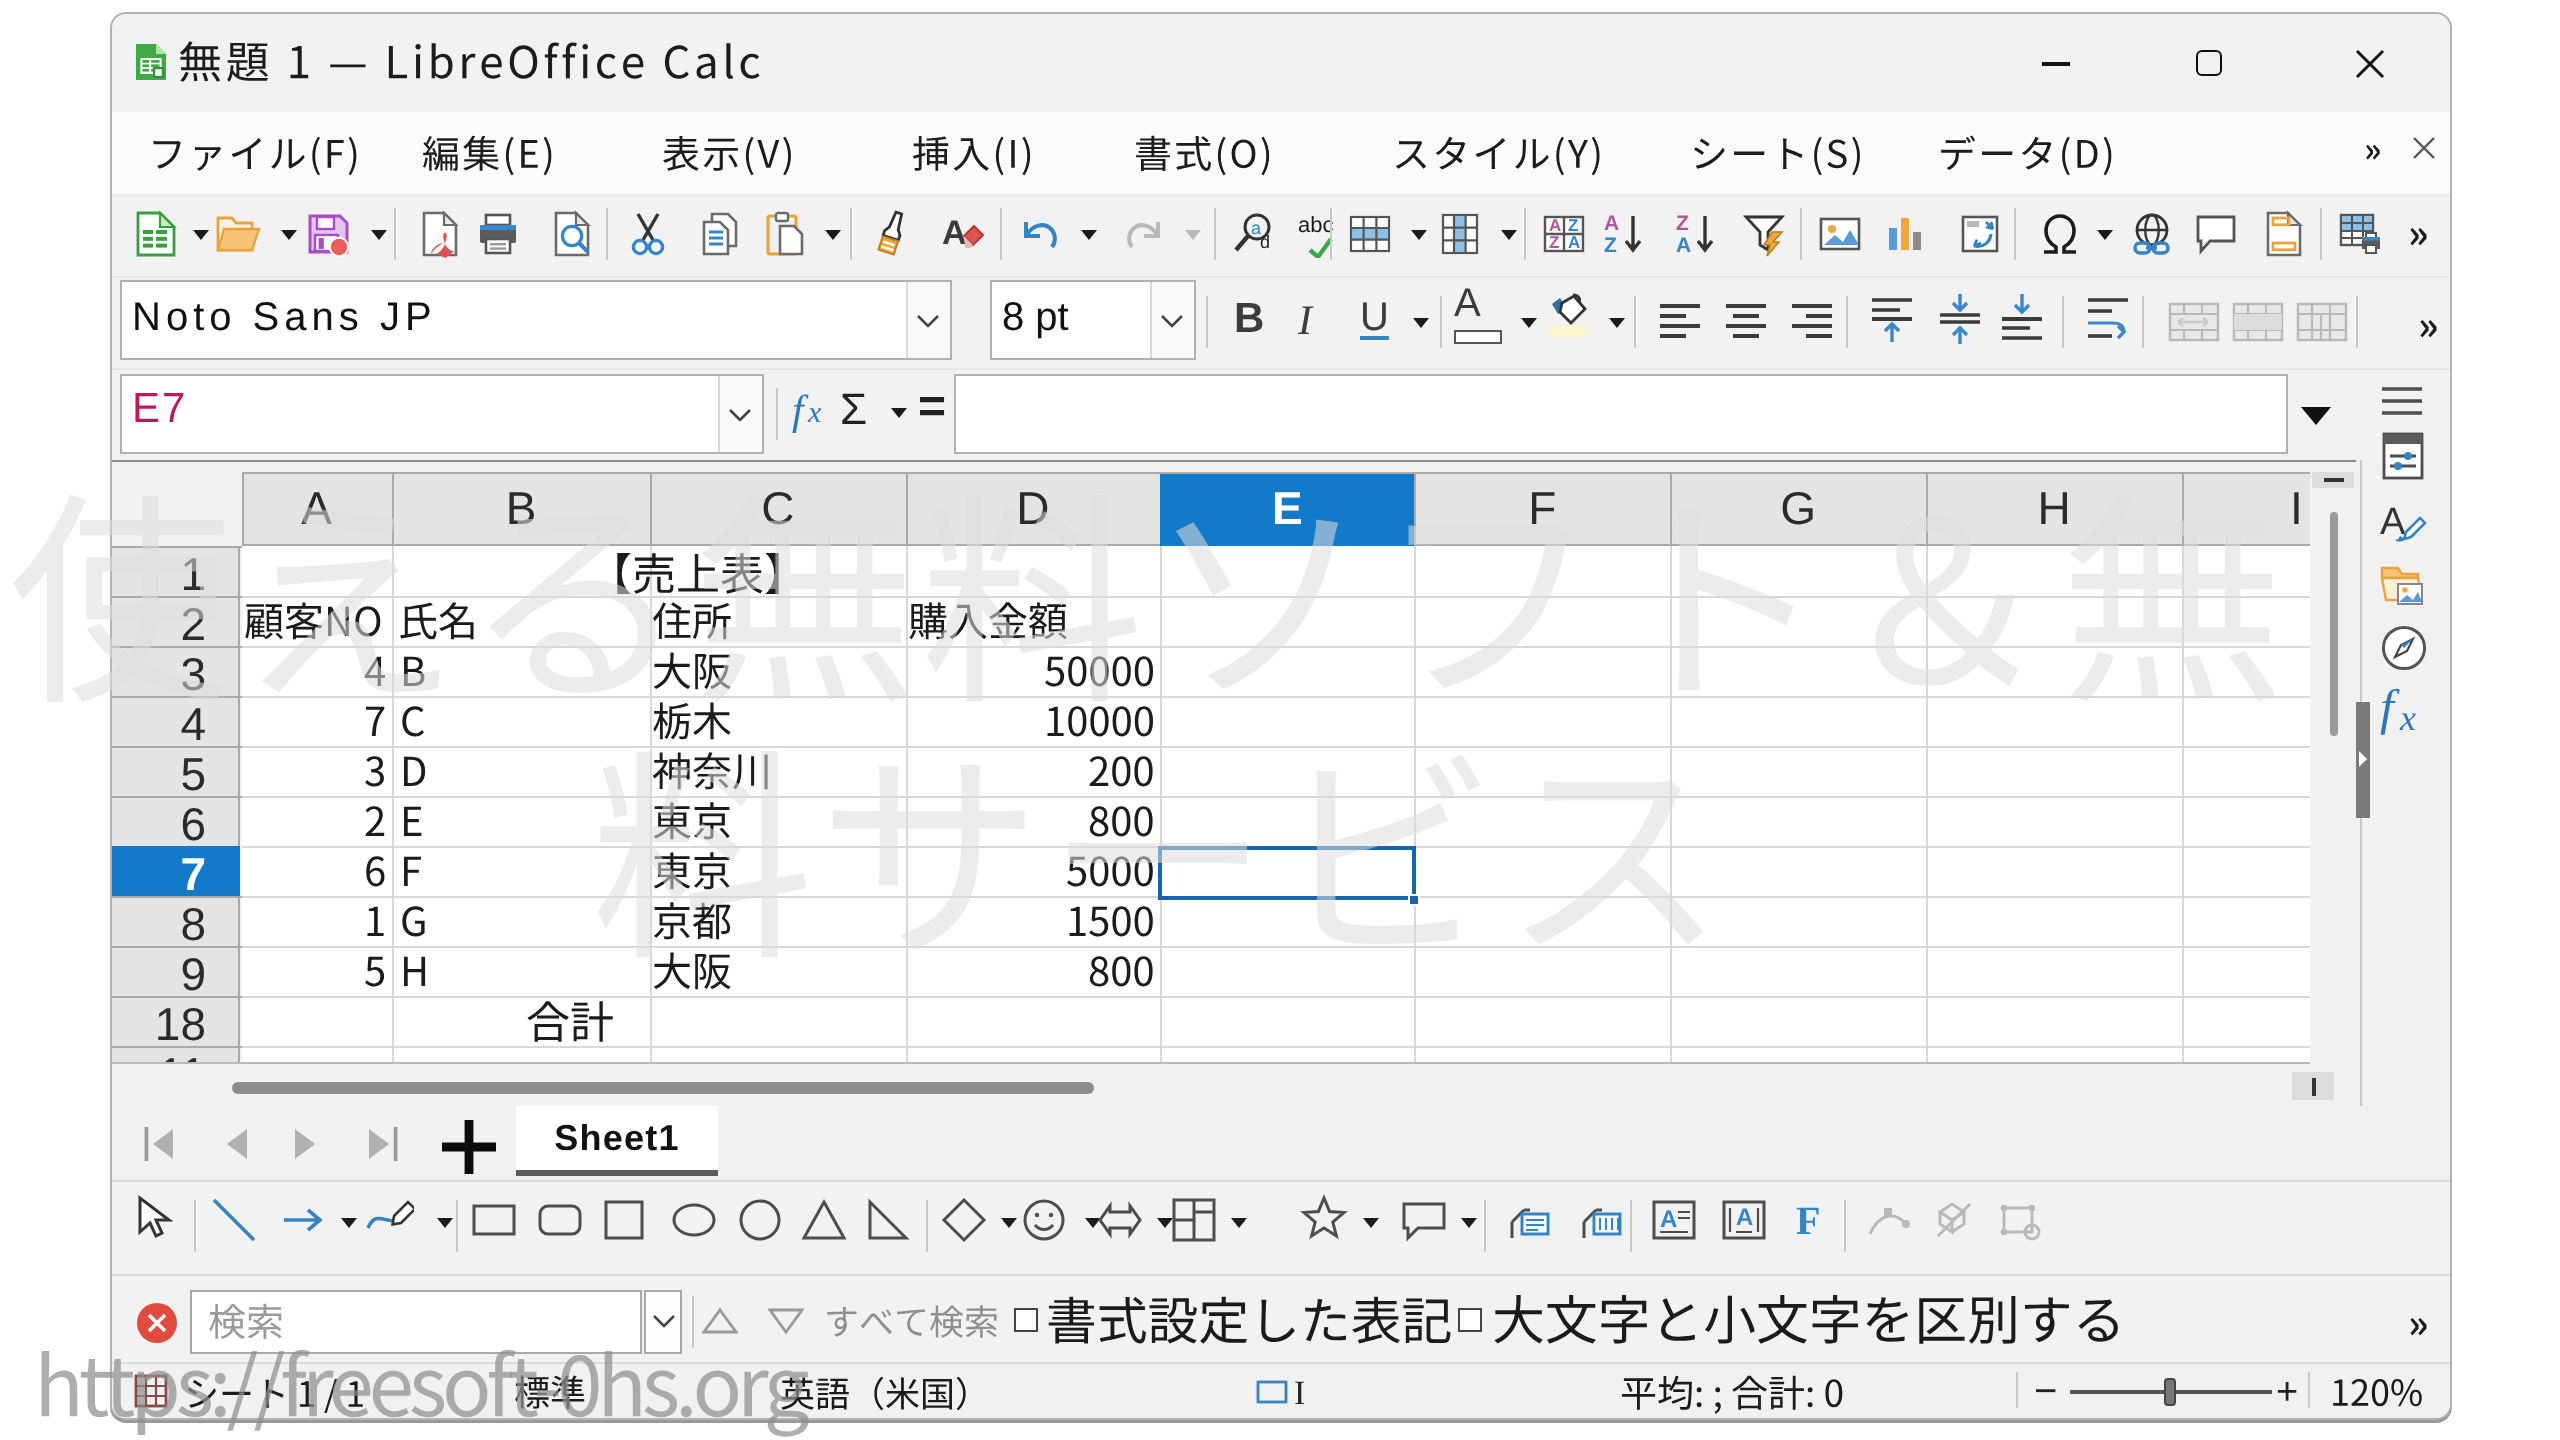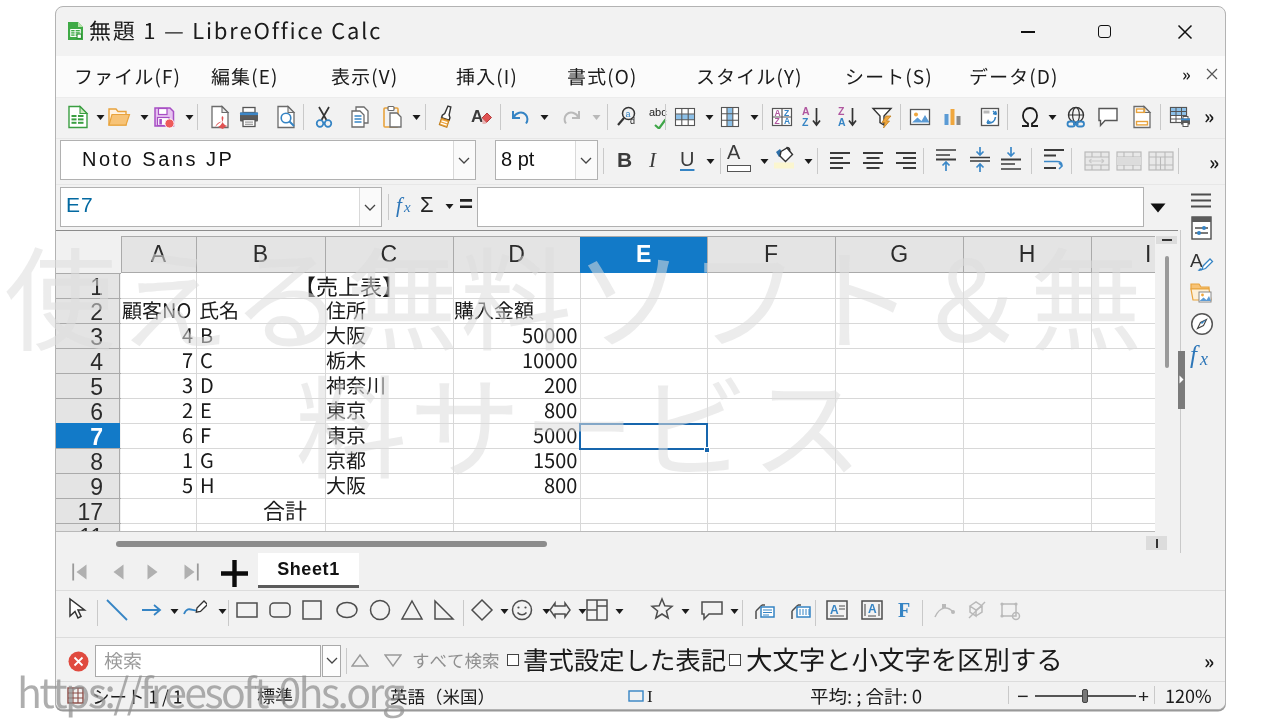--- a/index.html
+++ b/index.html
@@ -375,21 +375,21 @@
 <svg style="position:absolute;left:1148.0px;top:96.0px;overflow:visible" width="10.3" height="27.4" viewBox="0 -21.0 10.3 27.4">
       <g fill="#1b1b1b">
         <path transform="translate(0.0) scale(0.020000 -0.020000)" d="M112 69 61 110 190 284 61 458 112 501 265 332V238ZM309 69 258 110 386 284 258 458 309 501 463 332V238Z"></path>
       </g>
     </svg>
 <div style="position:absolute;left:4.0px;top:132.5px;width:416.0px;height:40.0px;background:#fff;border:1px solid #b1b1b1"></div>
 <div style="position:absolute;left:397.0px;top:133.5px;width:22.0px;height:38.0px;background:#fafafa;border-left:1px solid #d9d9d9"></div>
 <svg style="position:absolute;left:402.0px;top:149.5px;" width="12" height="8" viewBox="0 0 12 8">
       <path d="M1 1 l5 5 l5 -5" stroke="#444" stroke-width="1.3" fill="none"></path>
     </svg>
-<div style="position:absolute;left:26px;top:140.7px;white-space:nowrap;font:20px 'Liberation Sans';color:#111;letter-spacing:2.5px">Noto Sans JP</div>
+<div style="position:absolute;left:10.0px;top:140.7px;white-space:nowrap;font:20px 'Liberation Sans';color:#111;letter-spacing:2.5px">Noto Sans JP</div>
 <div style="position:absolute;left:439.0px;top:132.5px;width:103.0px;height:40.0px;background:#fff;border:1px solid #b1b1b1"></div>
 <div style="position:absolute;left:519.0px;top:133.5px;width:22.0px;height:38.0px;background:#fafafa;border-left:1px solid #d9d9d9"></div>
 <svg style="position:absolute;left:524.0px;top:149.5px;" width="12" height="8" viewBox="0 0 12 8">
       <path d="M1 1 l5 5 l5 -5" stroke="#444" stroke-width="1.3" fill="none"></path>
     </svg>
 <div style="position:absolute;left:445.0px;top:140.7px;white-space:nowrap;font:20px 'Liberation Sans';color:#111;letter-spacing:0px">8 pt</div>
 <div style="position:absolute;left:546.5px;top:141.0px;width:1.0px;height:26.0px;background:#c9c9c9"></div>
 <div style="position:absolute;left:561.0px;top:141.0px;white-space:nowrap;font:bold 21px 'Liberation Sans';color:#3b3b3b">B</div>
 <div style="position:absolute;left:593.0px;top:141.0px;white-space:nowrap;font:italic 21px 'Liberation Serif';color:#3b3b3b">I</div>
 <div style="position:absolute;left:624.0px;top:141.0px;white-space:nowrap;font:20px 'Liberation Sans';color:#3b3b3b"><span style="text-decoration:underline #3584c4 1.5px;text-underline-offset:3px">U</span></div>
@@ -476,21 +476,21 @@
 <svg style="position:absolute;left:1153.0px;top:142.0px;overflow:visible" width="10.3" height="27.4" viewBox="0 -21.0 10.3 27.4">
       <g fill="#1b1b1b">
         <path transform="translate(0.0) scale(0.020000 -0.020000)" d="M112 69 61 110 190 284 61 458 112 501 265 332V238ZM309 69 258 110 386 284 258 458 309 501 463 332V238Z"></path>
       </g>
     </svg>
 <div style="position:absolute;left:4.0px;top:180.0px;width:322.0px;height:40.0px;background:#fff;border:1px solid #b1b1b1"></div>
 <div style="position:absolute;left:303.0px;top:181.0px;width:22.0px;height:38.0px;background:#fafafa;border-left:1px solid #d9d9d9"></div>
 <svg style="position:absolute;left:308.0px;top:197.0px;" width="12" height="8" viewBox="0 0 12 8">
       <path d="M1 1 l5 5 l5 -5" stroke="#444" stroke-width="1.3" fill="none"></path>
     </svg>
-<div style="position:absolute;left:10.0px;top:186.0px;white-space:nowrap;font:21px 'Liberation Sans';color:#0369a1;letter-spacing:1px">E7</div>
+<div style="position:absolute;left:10.0px;top:186.0px;white-space:nowrap;font:21px 'Liberation Sans';color:#be185d;letter-spacing:1px">E7</div>
 <div style="position:absolute;left:332.0px;top:187.0px;width:1.0px;height:26.0px;background:#c9c9c9"></div>
 <div style="position:absolute;left:340.0px;top:186.0px;white-space:nowrap;font:italic 21px 'Liberation Serif';color:#2d76b8">f</div>
 <div style="position:absolute;left:348.0px;top:192.0px;white-space:nowrap;font:italic 15px 'Liberation Serif';color:#2d76b8">x</div>
 <div style="position:absolute;left:364.0px;top:185.0px;white-space:nowrap;font:22px 'Liberation Sans';color:#222">Σ</div>
 <svg style="position:absolute;left:389.0px;top:196.0px;" width="9" height="7" viewBox="0 0 9 7">
       <path d="M0.5 1 h8 l-4 5 z" fill="#1b1b1b"></path>
     </svg>
 <div style="position:absolute;left:403.0px;top:183.0px;white-space:nowrap;font:bold 24px 'Liberation Sans';color:#222">=</div>
 <div style="position:absolute;left:421.0px;top:180.0px;width:667.0px;height:40.0px;background:#fff;border:1px solid #b1b1b1"></div>
 <svg style="position:absolute;left:1094.0px;top:196.0px;" width="16" height="10" viewBox="0 0 16 10">
@@ -529,21 +529,21 @@
 <div style="position:absolute;left:0.0px;top:366.8px;white-space:nowrap;width:47px;text-align:right;font:23px 'Liberation Sans';color:#2b2b2b">5</div>
 <div style="position:absolute;left:0.0px;top:390.9px;width:65.0px;height:1.0px;background:#aaaaaa"></div>
 <div style="position:absolute;left:0.0px;top:391.9px;white-space:nowrap;width:47px;text-align:right;font:23px 'Liberation Sans';color:#2b2b2b">6</div>
 <div style="position:absolute;left:0.0px;top:416.0px;width:64.0px;height:25.1px;background:#127ac8"></div>
 <div style="position:absolute;left:0.0px;top:417.0px;white-space:nowrap;width:47px;text-align:right;font:bold 23px 'Liberation Sans';color:#fff">7</div>
 <div style="position:absolute;left:0.0px;top:441.0px;width:65.0px;height:1.0px;background:#aaaaaa"></div>
 <div style="position:absolute;left:0.0px;top:442.0px;white-space:nowrap;width:47px;text-align:right;font:23px 'Liberation Sans';color:#2b2b2b">8</div>
 <div style="position:absolute;left:0.0px;top:466.1px;width:65.0px;height:1.0px;background:#aaaaaa"></div>
 <div style="position:absolute;left:0.0px;top:467.1px;white-space:nowrap;width:47px;text-align:right;font:23px 'Liberation Sans';color:#2b2b2b">9</div>
 <div style="position:absolute;left:0.0px;top:491.1px;width:65.0px;height:1.0px;background:#aaaaaa"></div>
-<div style="position:absolute;left:0.0px;top:492.1px;white-space:nowrap;width:47px;text-align:right;font:23px 'Liberation Sans';color:#2b2b2b">17</div>
+<div style="position:absolute;left:0.0px;top:492.1px;white-space:nowrap;width:47px;text-align:right;font:23px 'Liberation Sans';color:#2b2b2b">18</div>
 <div style="position:absolute;left:0.0px;top:516.2px;width:65.0px;height:1.0px;background:#aaaaaa"></div>
 <div style="position:absolute;left:0.0px;top:517.2px;width:64px;height:6.5px;overflow:hidden">
       <div style="width:47px;text-align:right;font:23px 'Liberation Sans';color:#2b2b2b">11</div>
     </div>
 <div style="position:absolute;left:140.1px;top:265.6px;width:1.0px;height:258.1px;background:#d8d8d8"></div>
 <div style="position:absolute;left:268.9px;top:265.6px;width:1.0px;height:258.1px;background:#d8d8d8"></div>
 <div style="position:absolute;left:396.9px;top:265.6px;width:1.0px;height:258.1px;background:#d8d8d8"></div>
 <div style="position:absolute;left:524.1px;top:265.6px;width:1.0px;height:258.1px;background:#d8d8d8"></div>
 <div style="position:absolute;left:651.2px;top:265.6px;width:1.0px;height:258.1px;background:#d8d8d8"></div>
 <div style="position:absolute;left:779.1px;top:265.6px;width:1.0px;height:258.1px;background:#d8d8d8"></div>

